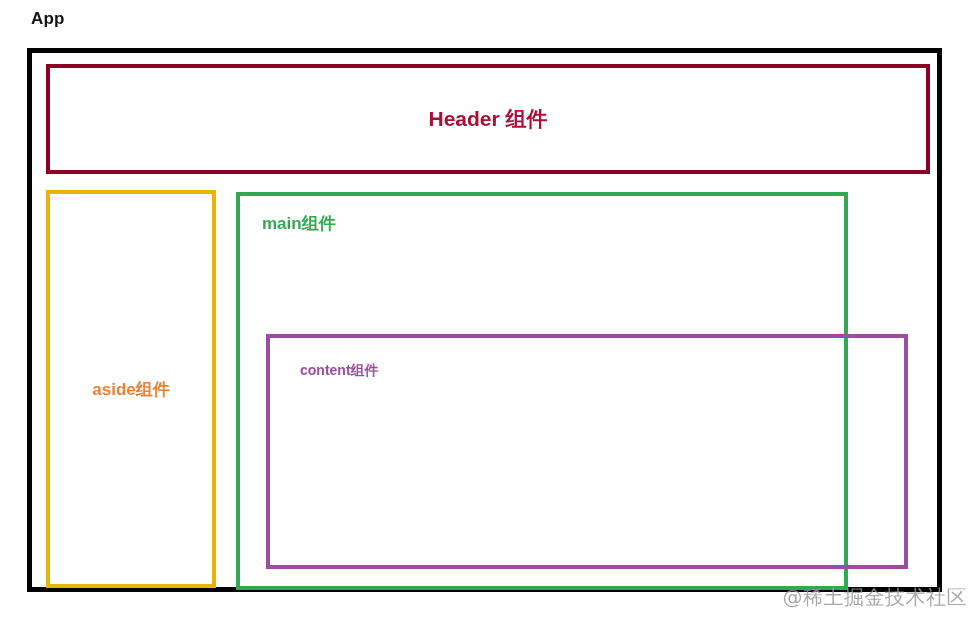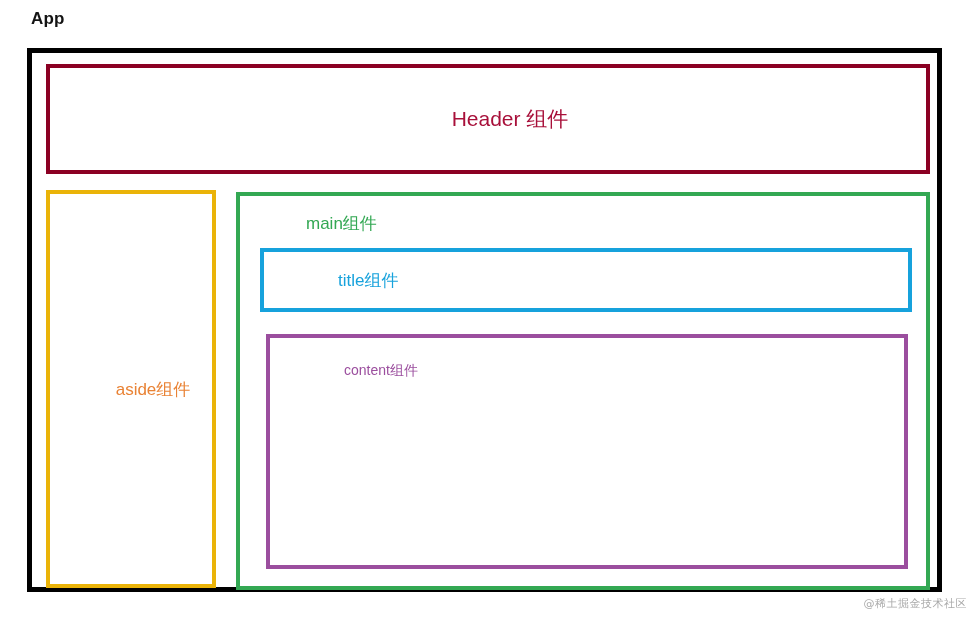--- a/index.html
+++ b/index.html
@@ -39,23 +39,22 @@
   }
 
   
   .box {
     position: absolute;
     box-sizing: border-box;
     background: transparent;
   }
   .box-label {
     position: absolute;
-    font-weight: normal;
+    font-weight: bold;
     white-space: nowrap;
-    margin-left: 44px;
   }
 
   
   #header-box {
     left: 14px;
     top: 11px;
     width: 884px;
     height: 110px;
     border: 4px solid #8B0023;
   }
@@ -84,21 +83,21 @@
     transform: translateY(-50%);
     text-align: center;
     font-size: 17px;
     color: #E98234;
   }
 
   
   #main-box {
     left: 204px;
     top: 139px;
-    width: 694px;
+    width: 612px;
     height: 398px;
     border: 4px solid #33A853;
   }
   #main-label {
     left: 22px;
     top: 16px;
     font-size: 17px;
     color: #33A853;
   }
 
@@ -131,21 +130,21 @@
     top: 24px;
     font-size: 14px;
     color: #9B4E9E;
   }
 
   
   #watermark {
     position: absolute;
     right: 12px;
     bottom: 8px;
-    font-size: 11px;
+    font-size: 20px;
     color: #9a9a9a;
     opacity: 0.85;
     white-space: nowrap;
     letter-spacing: 0.5px;
     font-family: "DejaVu Sans", "Liberation Sans", sans-serif;
     text-align: right;
   }
 </style>
 </head>
 <body>
@@ -158,23 +157,20 @@
     <div class="box-label" id="header-label">Header 组件</div>
   </div>
 
   <div class="box" id="aside-box">
     <div class="box-label" id="aside-label">aside组件</div>
   </div>
 
   <div class="box" id="main-box">
     <div class="box-label" id="main-label">main组件</div>
 
-    <div class="box" id="title-box">
-      <div class="box-label" id="title-label">title组件</div>
-    </div>
 
     <div class="box" id="content-box">
       <div class="box-label" id="content-label">content组件</div>
     </div>
   </div>
 
 </div>
 
 <div id="watermark">@稀土掘金技术社区</div>
 

